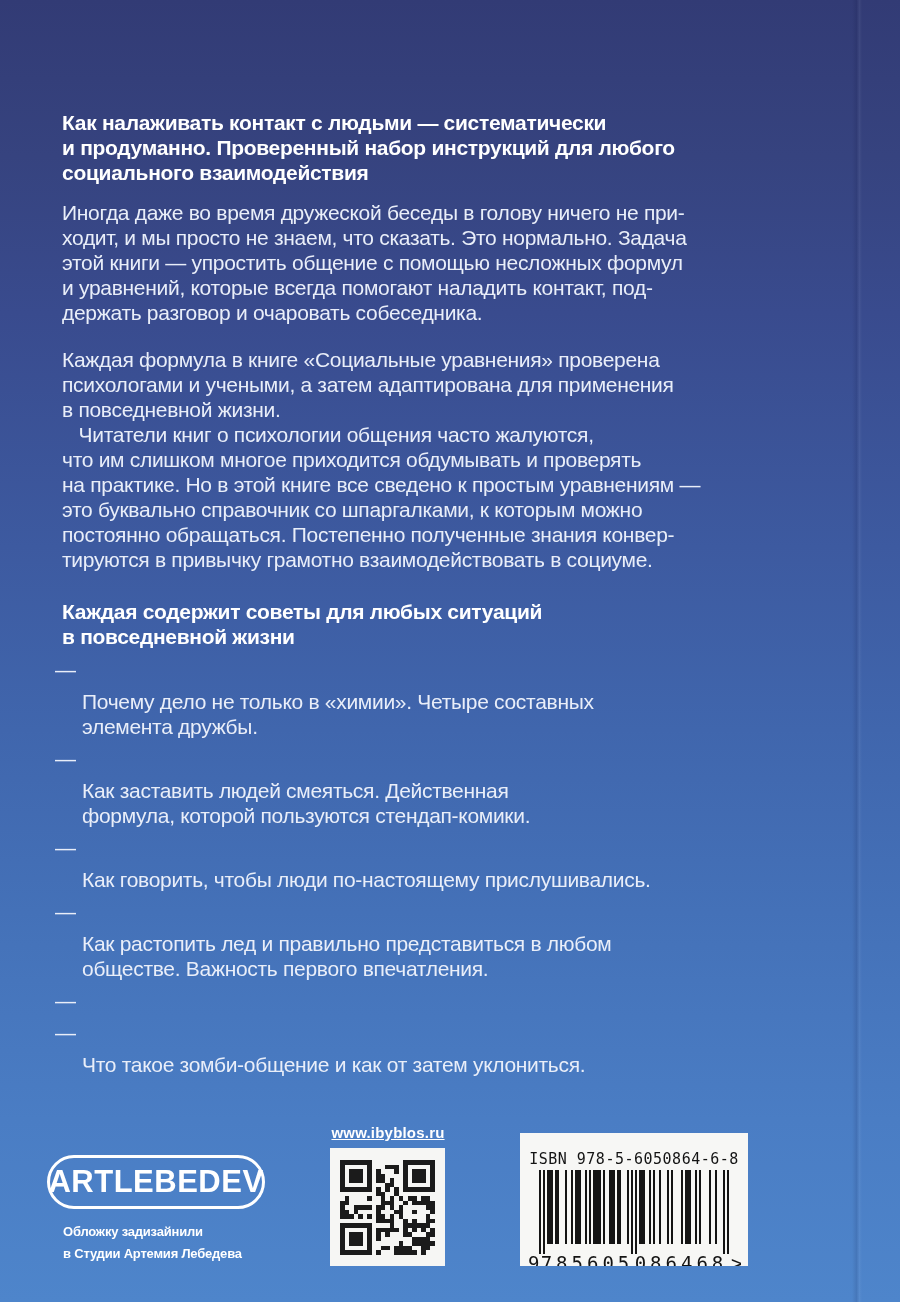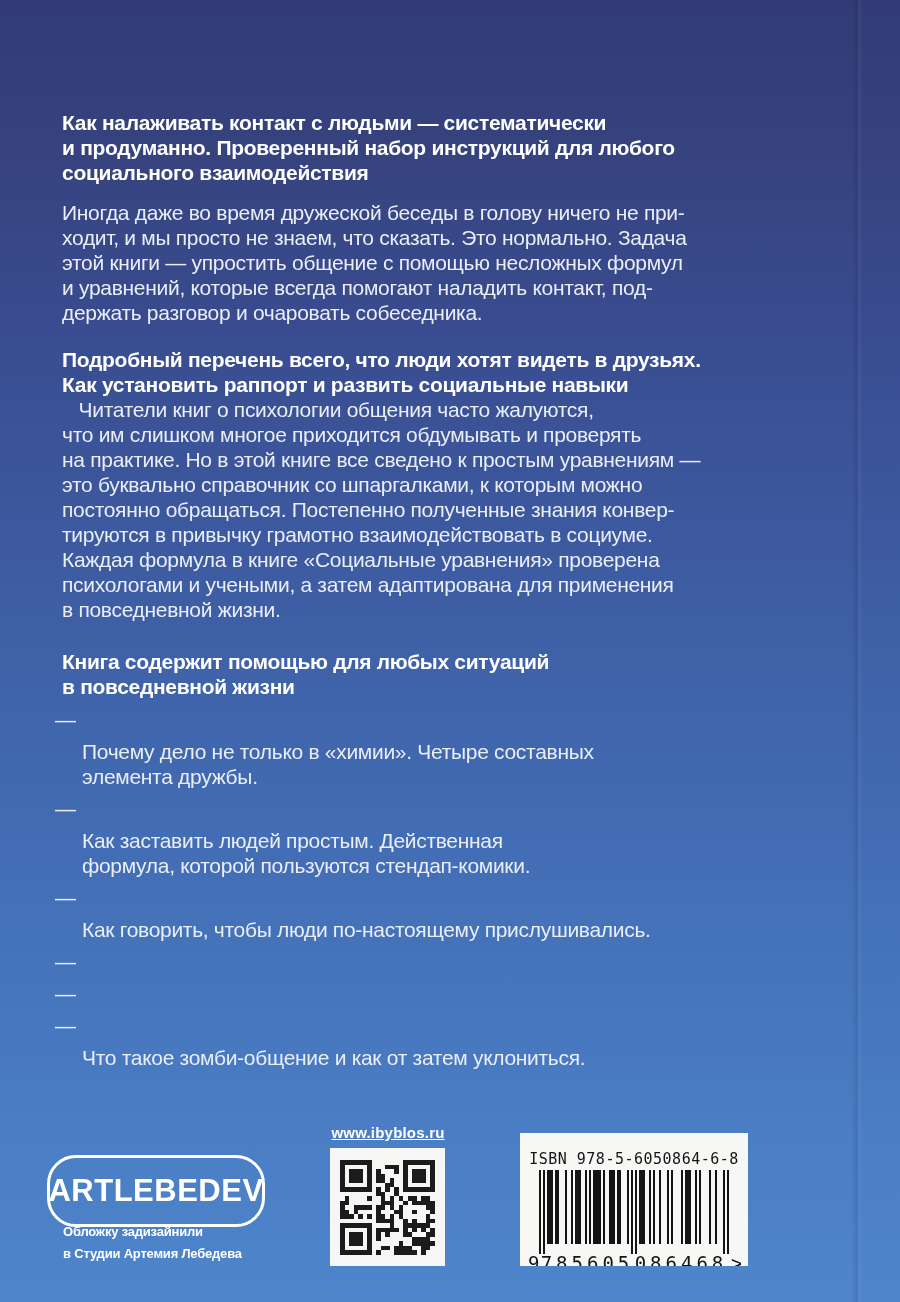--- a/index.html
+++ b/index.html
@@ -59,21 +59,21 @@
     flex: 0 0 27px;
   }
   .bullet .btext { white-space: pre; margin-top: 32px; }
 
   
   .logo-pill {
     position: absolute;
     left: 47px;
     top: 1155px;
     width: 218px;
-    height: 72px;
+    height: 54px;
     border: 3px solid #ffffff;
     border-radius: 29px;
     display: flex;
     align-items: center;
     justify-content: center;
     color: #ffffff;
   }
   .logo-text {
     font-size: 31px;
     font-weight: bold;
@@ -149,53 +149,53 @@
 и продуманно. Проверенный набор инструкций для любого
 социального взаимодействия</div>
       <div class="ml p1">Иногда даже во время дружеской беседы в голову ничего не при-
 ходит, и мы просто не знаем, что сказать. Это нормально. Задача
 этой книги — упростить общение с помощью несложных формул
 и уравнений, которые всегда помогают наладить контакт, под-
 держать разговор и очаровать собеседника.</div>
     </div>
 
     <div class="sec2">
-      <div class="hd ml">Подробный перечень всего, что люди хотят видеть в друзьях.
-Как установить раппорт и развить социальные навыки</div>
+      <div class="ml">Каждая формула в книге «Социальные уравнения» проверена
+психологами и учеными, а затем адаптирована для применения
+в повседневной жизни.</div>
       <div class="ml">&nbsp;&nbsp;&nbsp;Читатели книг о психологии общения часто жалуются,
 что им слишком многое приходится обдумывать и проверять
 на практике. Но в этой книге все сведено к простым уравнениям —
 это буквально справочник со шпаргалками, к которым можно
 постоянно обращаться. Постепенно полученные знания конвер-
 тируются в привычку грамотно взаимодействовать в социуме.</div>
-      <div class="ml">Каждая формула в книге «Социальные уравнения» проверена
-психологами и учеными, а затем адаптирована для применения
-в повседневной жизни.</div>
     </div>
 
     <div class="sec3">
-      <div class="hd ml">Книга содержит помощью для любых ситуаций
+      <div class="hd ml">Каждая содержит советы для любых ситуаций
 в повседневной жизни</div>
       <div class="bullets">
         <div class="bullet">
           <span class="dash">—</span>
           <span class="btext">Почему дело не только в «химии». Четыре составных
 элемента дружбы.</span>
         </div>
         <div class="bullet">
           <span class="dash">—</span>
-          <span class="btext">Как заставить людей простым. Действенная
+          <span class="btext">Как заставить людей смеяться. Действенная
 формула, которой пользуются стендап-комики.</span>
         </div>
         <div class="bullet">
           <span class="dash">—</span>
           <span class="btext">Как говорить, чтобы люди по-настоящему прислушивались.</span>
         </div>
         <div class="bullet">
           <span class="dash">—</span>
+          <span class="btext">Как растопить лед и правильно представиться в любом
+обществе. Важность первого впечатления.</span>
         </div>
         <div class="bullet">
           <span class="dash">—</span>
         </div>
         <div class="bullet">
           <span class="dash">—</span>
           <span class="btext">Что такое зомби-общение и как от затем уклониться.</span>
         </div>
       </div>
     </div>

